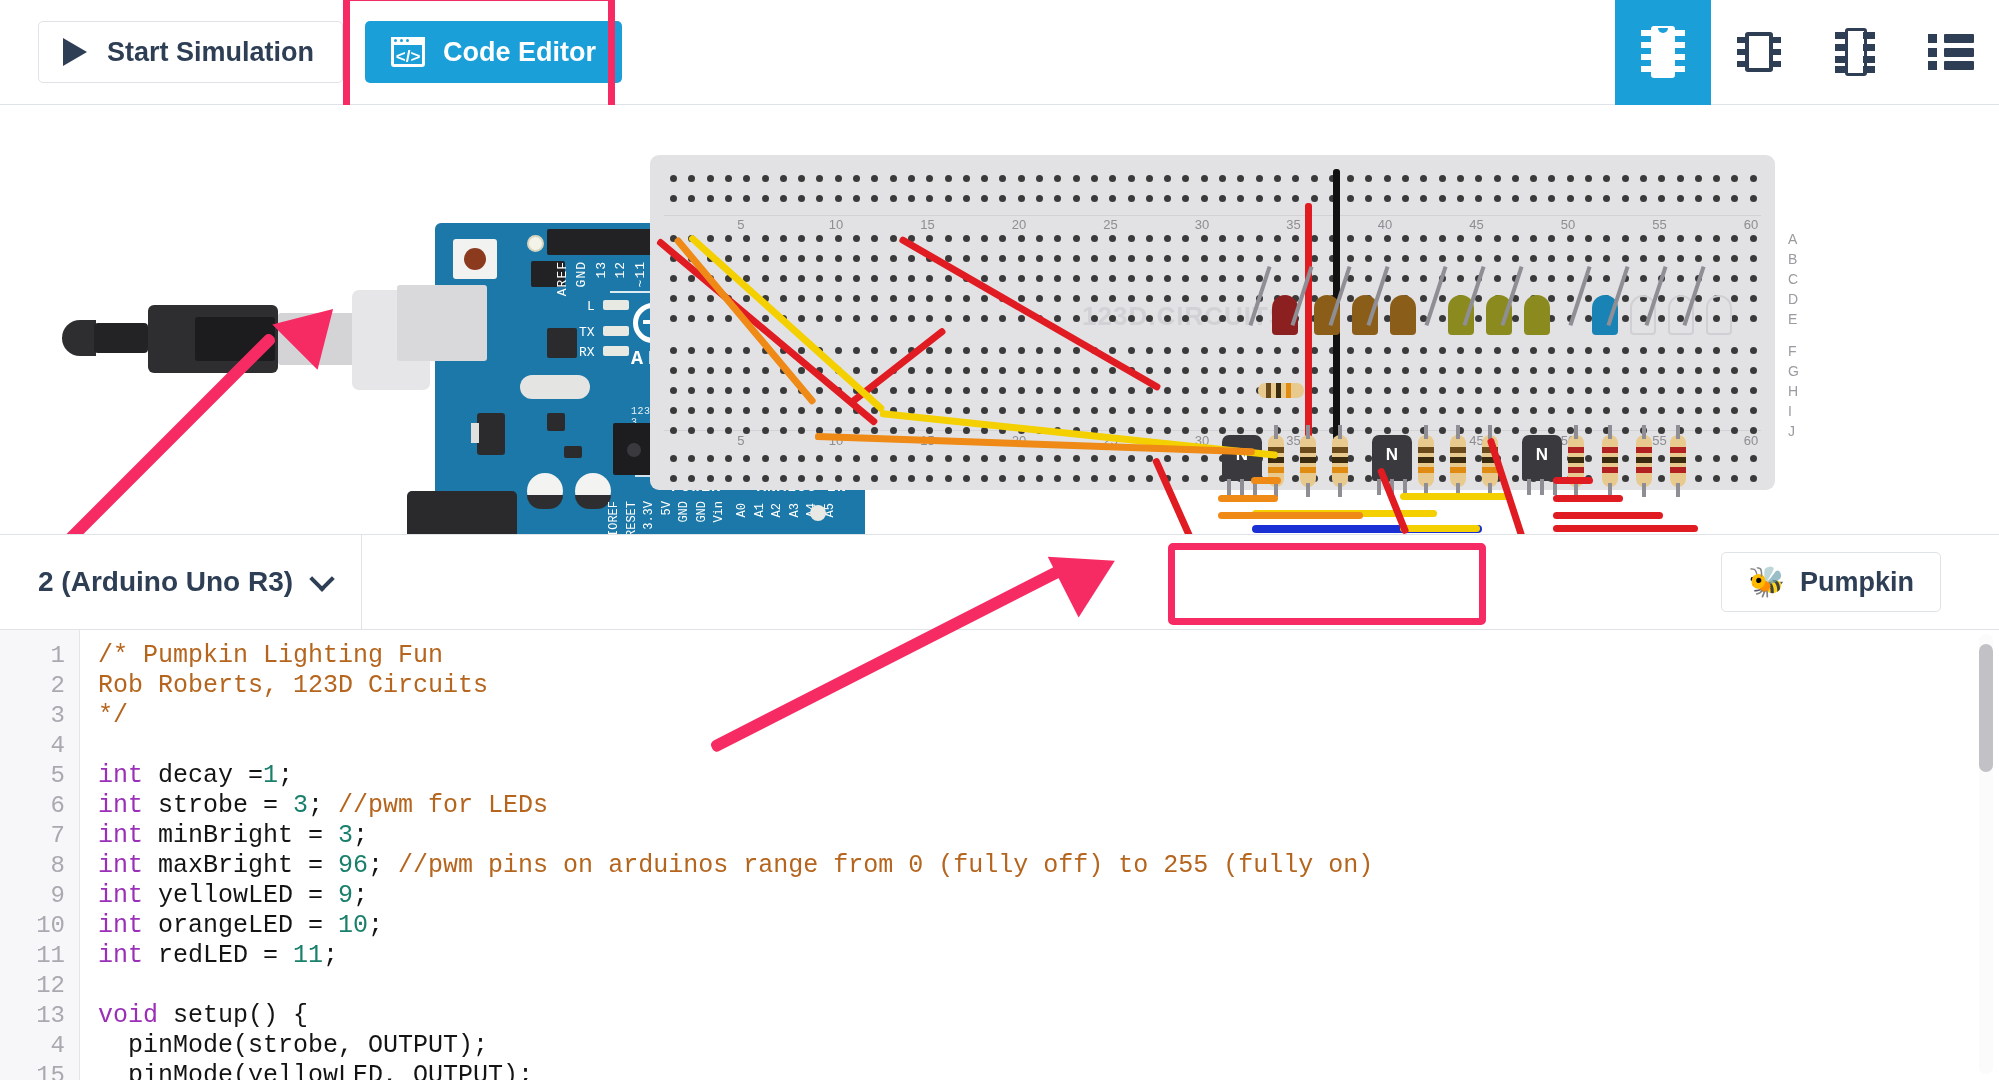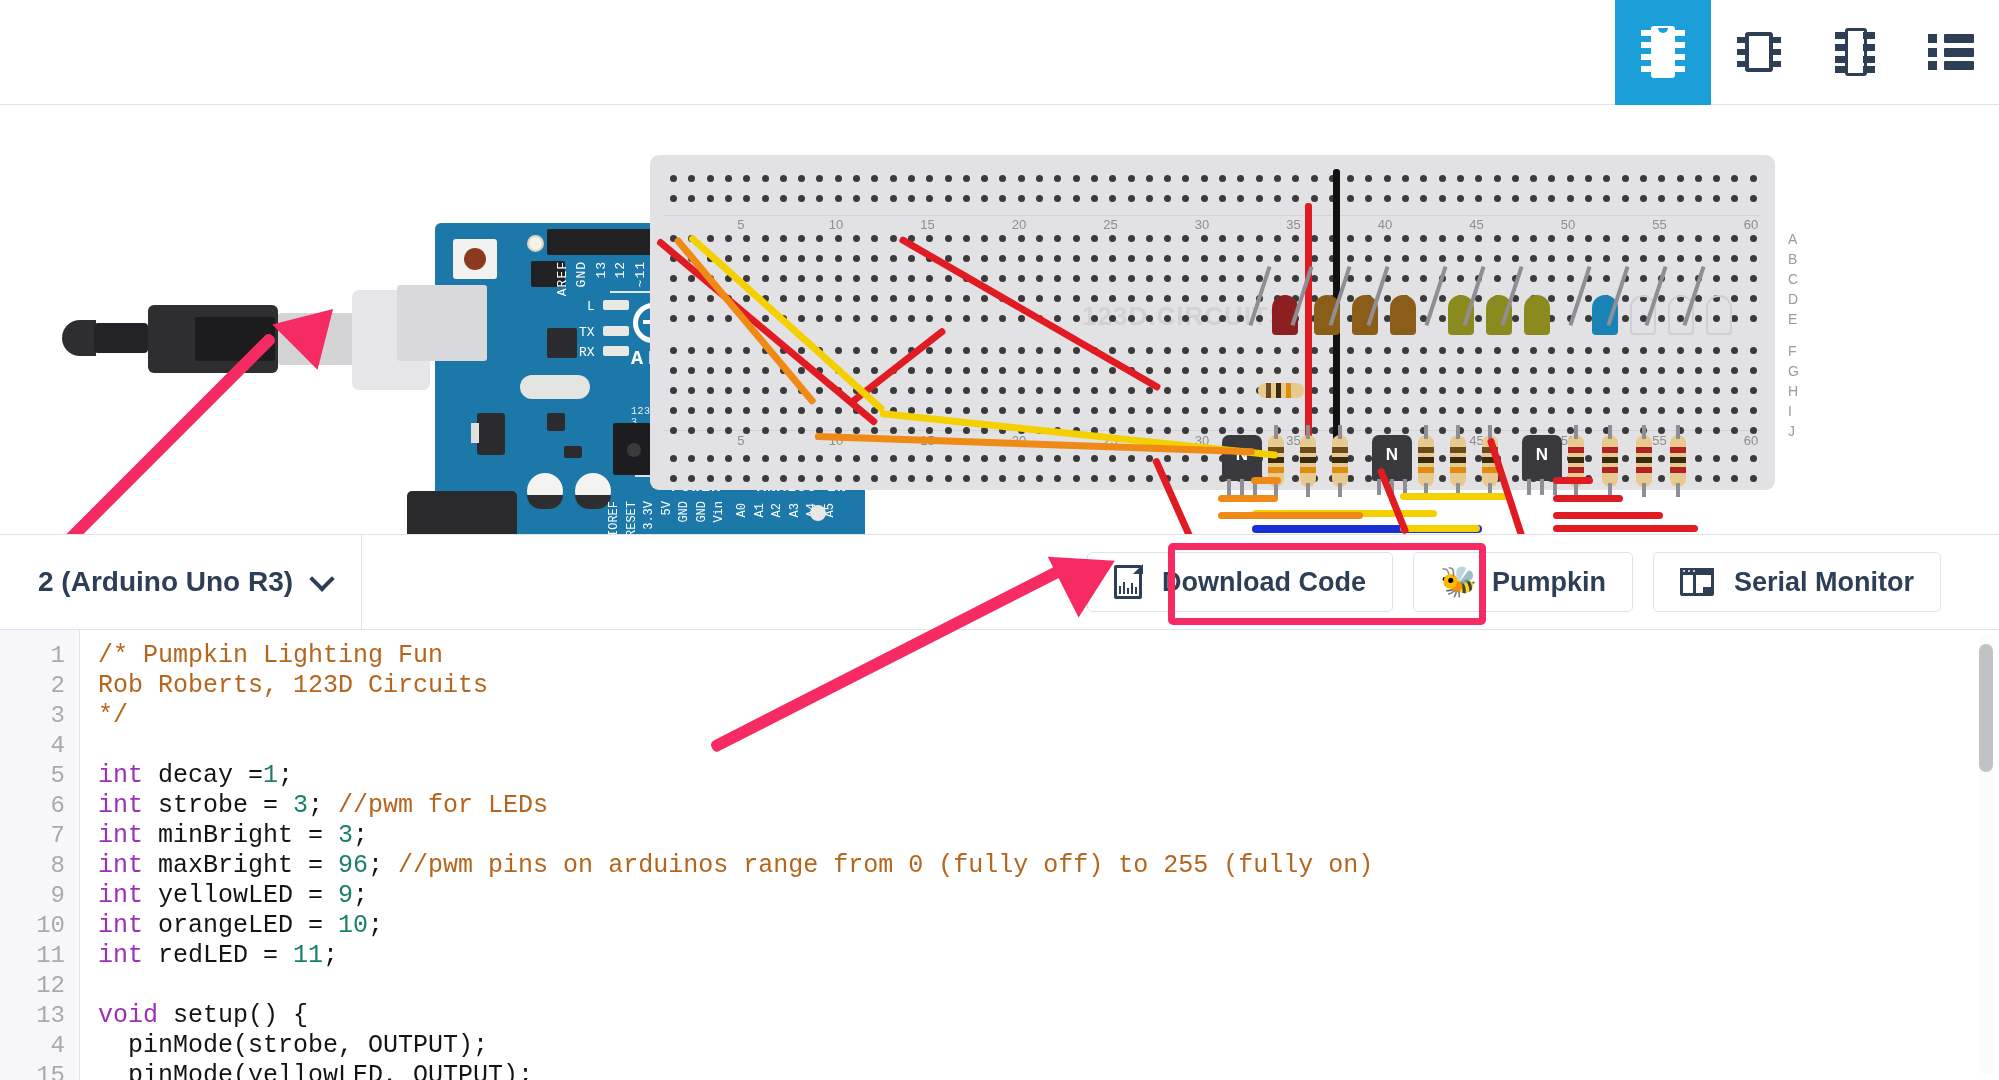--- a/index.html
+++ b/index.html
@@ -197,20 +197,45 @@
   .tok-txt { color:#141414; }
   .vscroll { position:absolute; right:6px; top:4px; width:14px; height:440px; background:#fbfbfc; border-radius:7px; }
   .vthumb { position:absolute; right:6px; top:14px; width:14px; height:128px; background:#c2c2c6; border-radius:7px; }
 </style>
 </head>
 <body>
 
 <div id="app">
 
   <div class="topbar">
+    <div class="topbar-left">
+
+      <div class="btn-start">
+        <span class="play-tri"></span>
+        <span>Start Simulation</span>
+      </div>
+
+      <div class="code-editor-wrap">
+        <div class="btn-codeeditor">
+          <span class="ico-codewin">
+            <span class="frame"></span>
+            <span class="bar"></span>
+            <span class="dots">
+                <i></i>
+                <i></i>
+                <i></i>
+              </span>
+            <span class="slash">&lt;/&gt;</span>
+          </span>
+          <span>Code Editor</span>
+        </div>
+        <div class="hl-code"></div>
+      </div>
+
+    </div>
 
     <div class="topbar-right">
       <div class="viewbtn active">
         <span class="ic filled">
           <span class="body"></span>
             <span class="notch"></span>
           <span class="pin" style="left:0;top:4px"></span>
             <span class="pin" style="left:0;top:16px"></span>
           <span class="pin" style="left:0;top:28px"></span>
             <span class="pin" style="left:0;top:40px"></span>
@@ -1447,50 +1472,22 @@
 
   </div>
 
   <div class="codebar">
     <div class="board-select">
       <span>2 (Arduino Uno R3)</span>
       <span class="chev"></span>
     </div>
     <div style="margin-left:auto;margin-right:20px;display:flex;gap:20px;padding-right:38px;">
       <div class="cb-btn">
-        <span class="doc-icon">
-          <i class="page"></i>
-            <i class="fold"></i>
-          <span class="bars">
-              <i style="height:8px"></i>
-              <i style="height:12px"></i>
-              <i style="height:6px"></i>
-              <i style="height:11px"></i>
-              <i style="height:7px"></i>
-            </span>
-        </span>
-        <span>Download Code</span>
-      </div>
-      <div class="cb-btn">
         <span class="bug-icon">🐝</span>
         <span>Pumpkin</span>
-      </div>
-      <div class="cb-btn">
-        <span class="mon-icon">
-          <i class="fr"></i>
-            <i class="tb"></i>
-            <span class="dts">
-              <i></i>
-              <i></i>
-              <i></i>
-            </span>
-            <i class="sp"></i>
-            <i class="sb"></i>
-        </span>
-        <span>Serial Monitor</span>
       </div>
     </div>
   </div>
   <div class="hl-dl"></div>
 
   <div style="position:absolute;left:0;top:0;width:1999px;height:1080px;pointer-events:none;z-index:25;">
     <div class="arrow-shaft" style="left:712px;top:742px;width:400px;height:12px;transform:rotate(-27deg);"></div>
     <div class="arrow-head" style="left:1055px;top:545px;
          border-left:34px solid transparent;border-right:34px solid transparent;
          border-bottom:58px solid #f72b63;transform:rotate(63deg);"></div>

